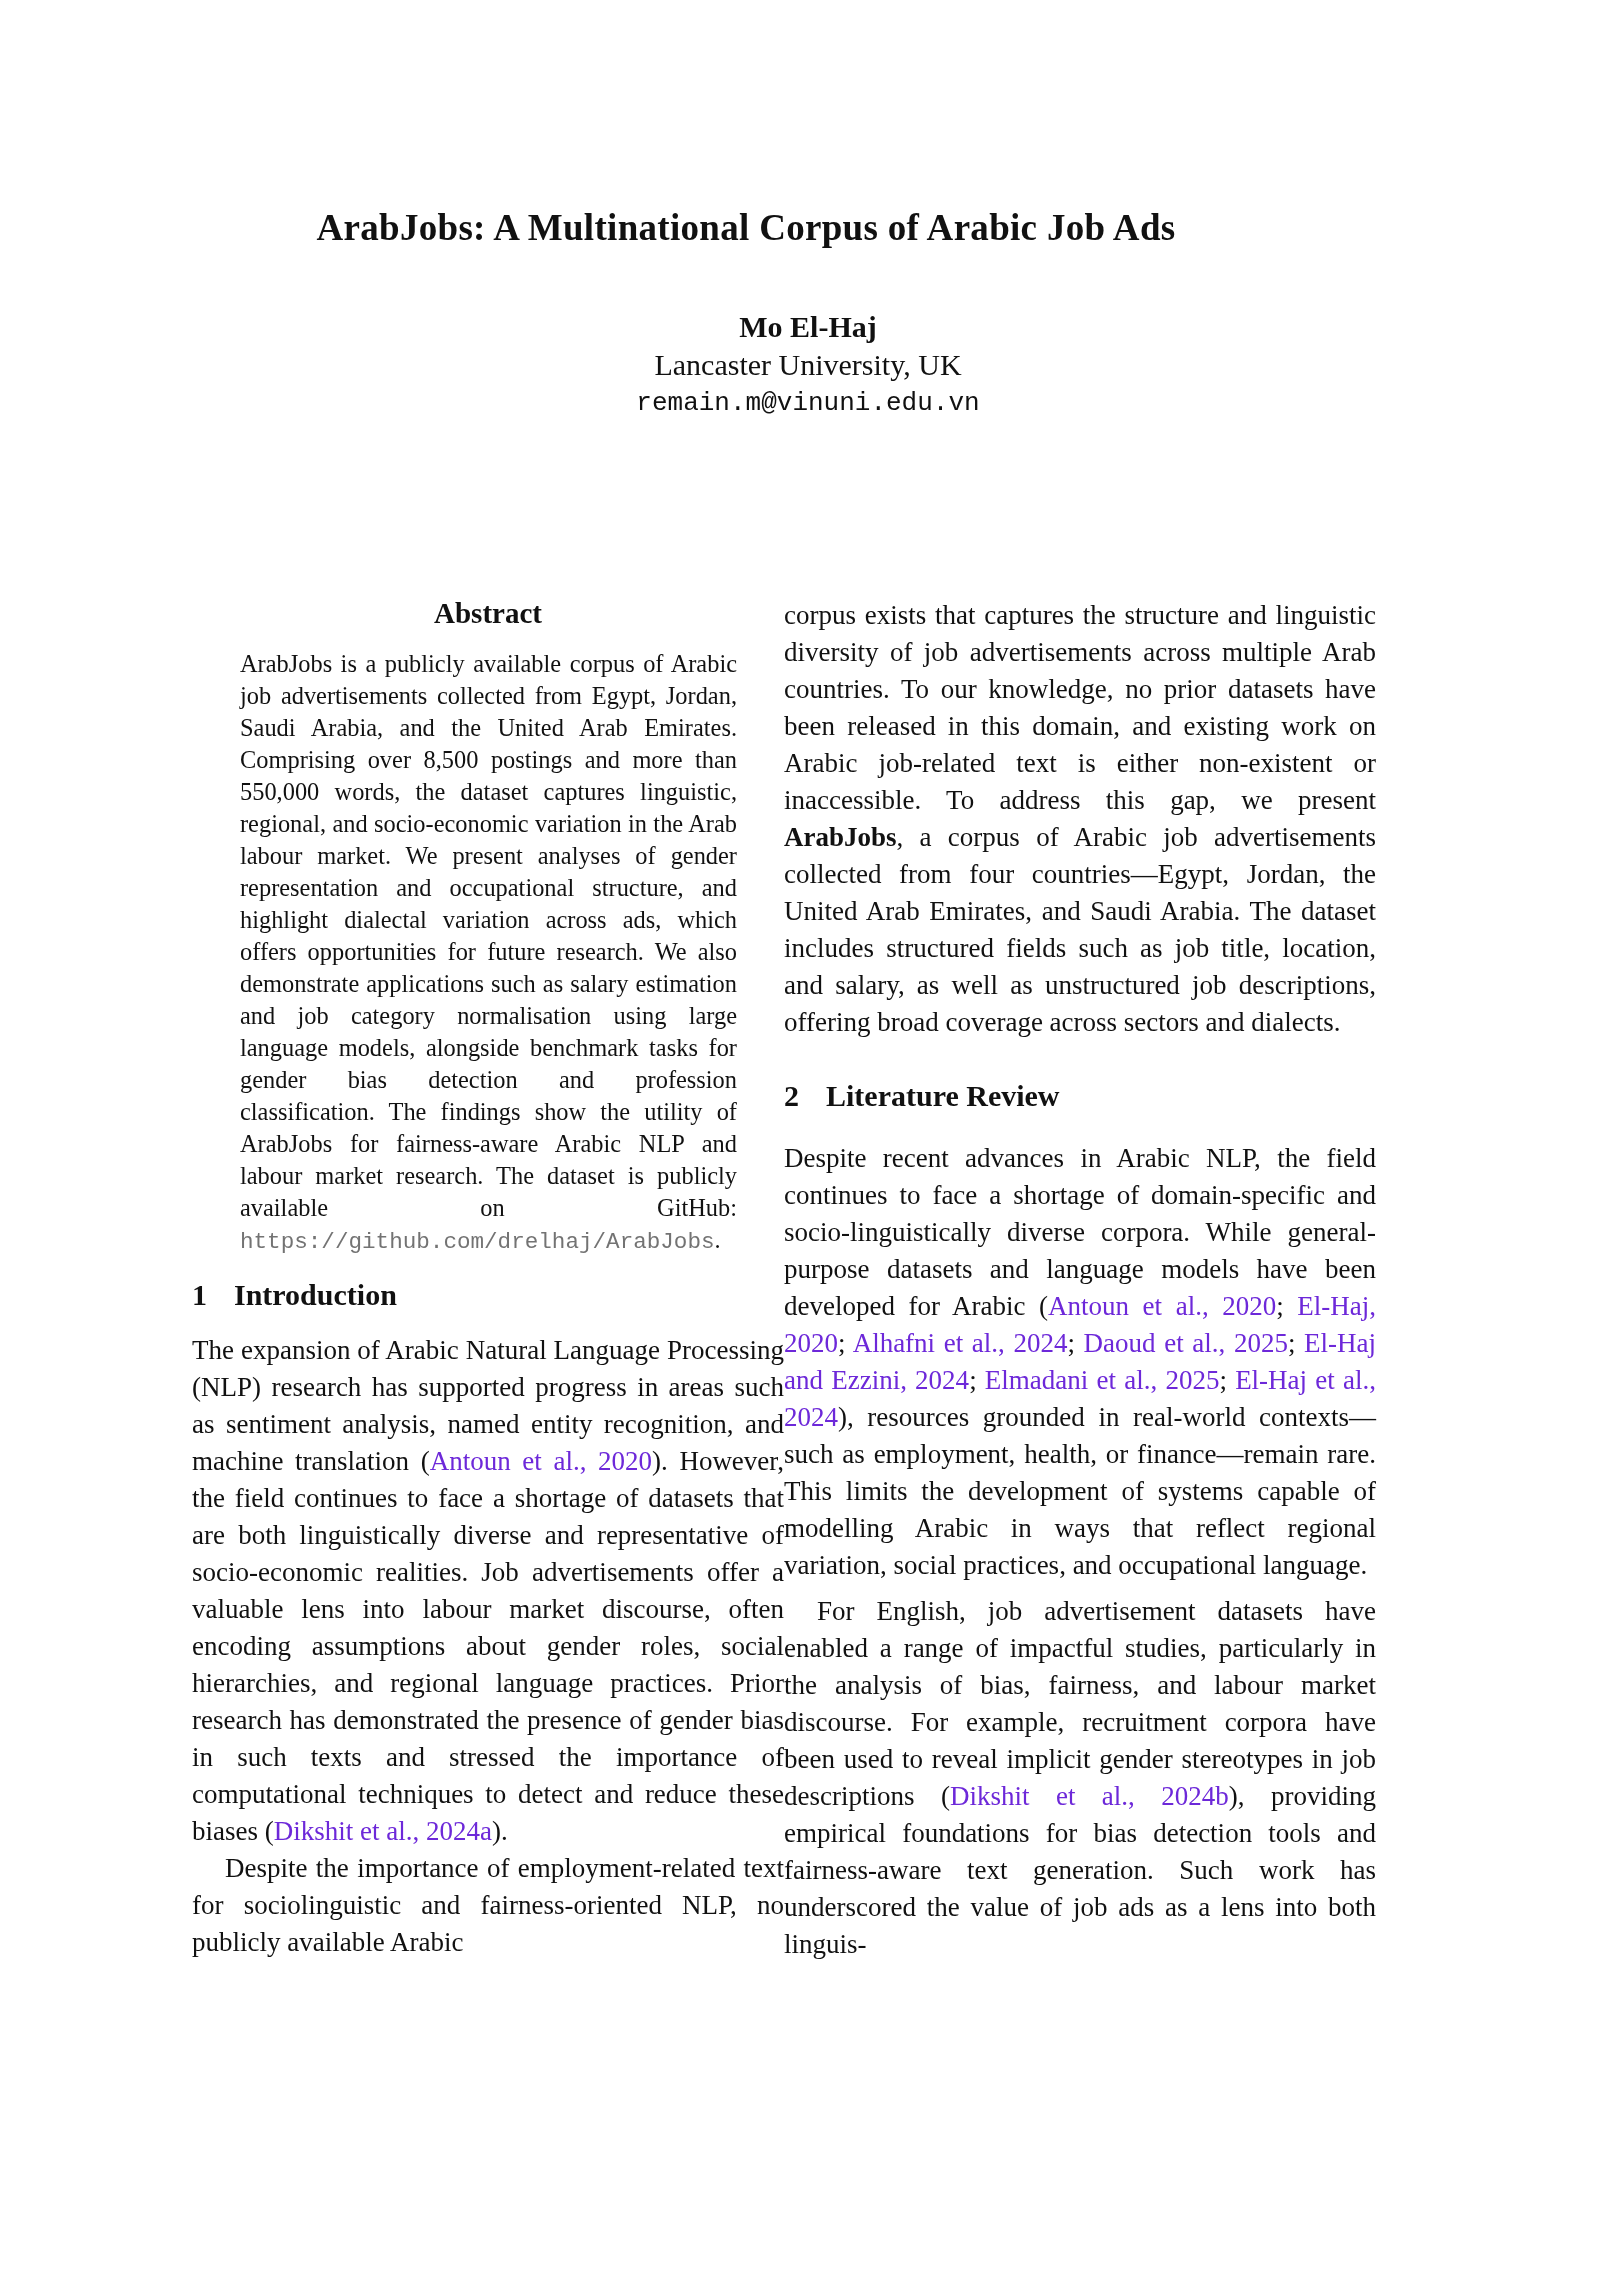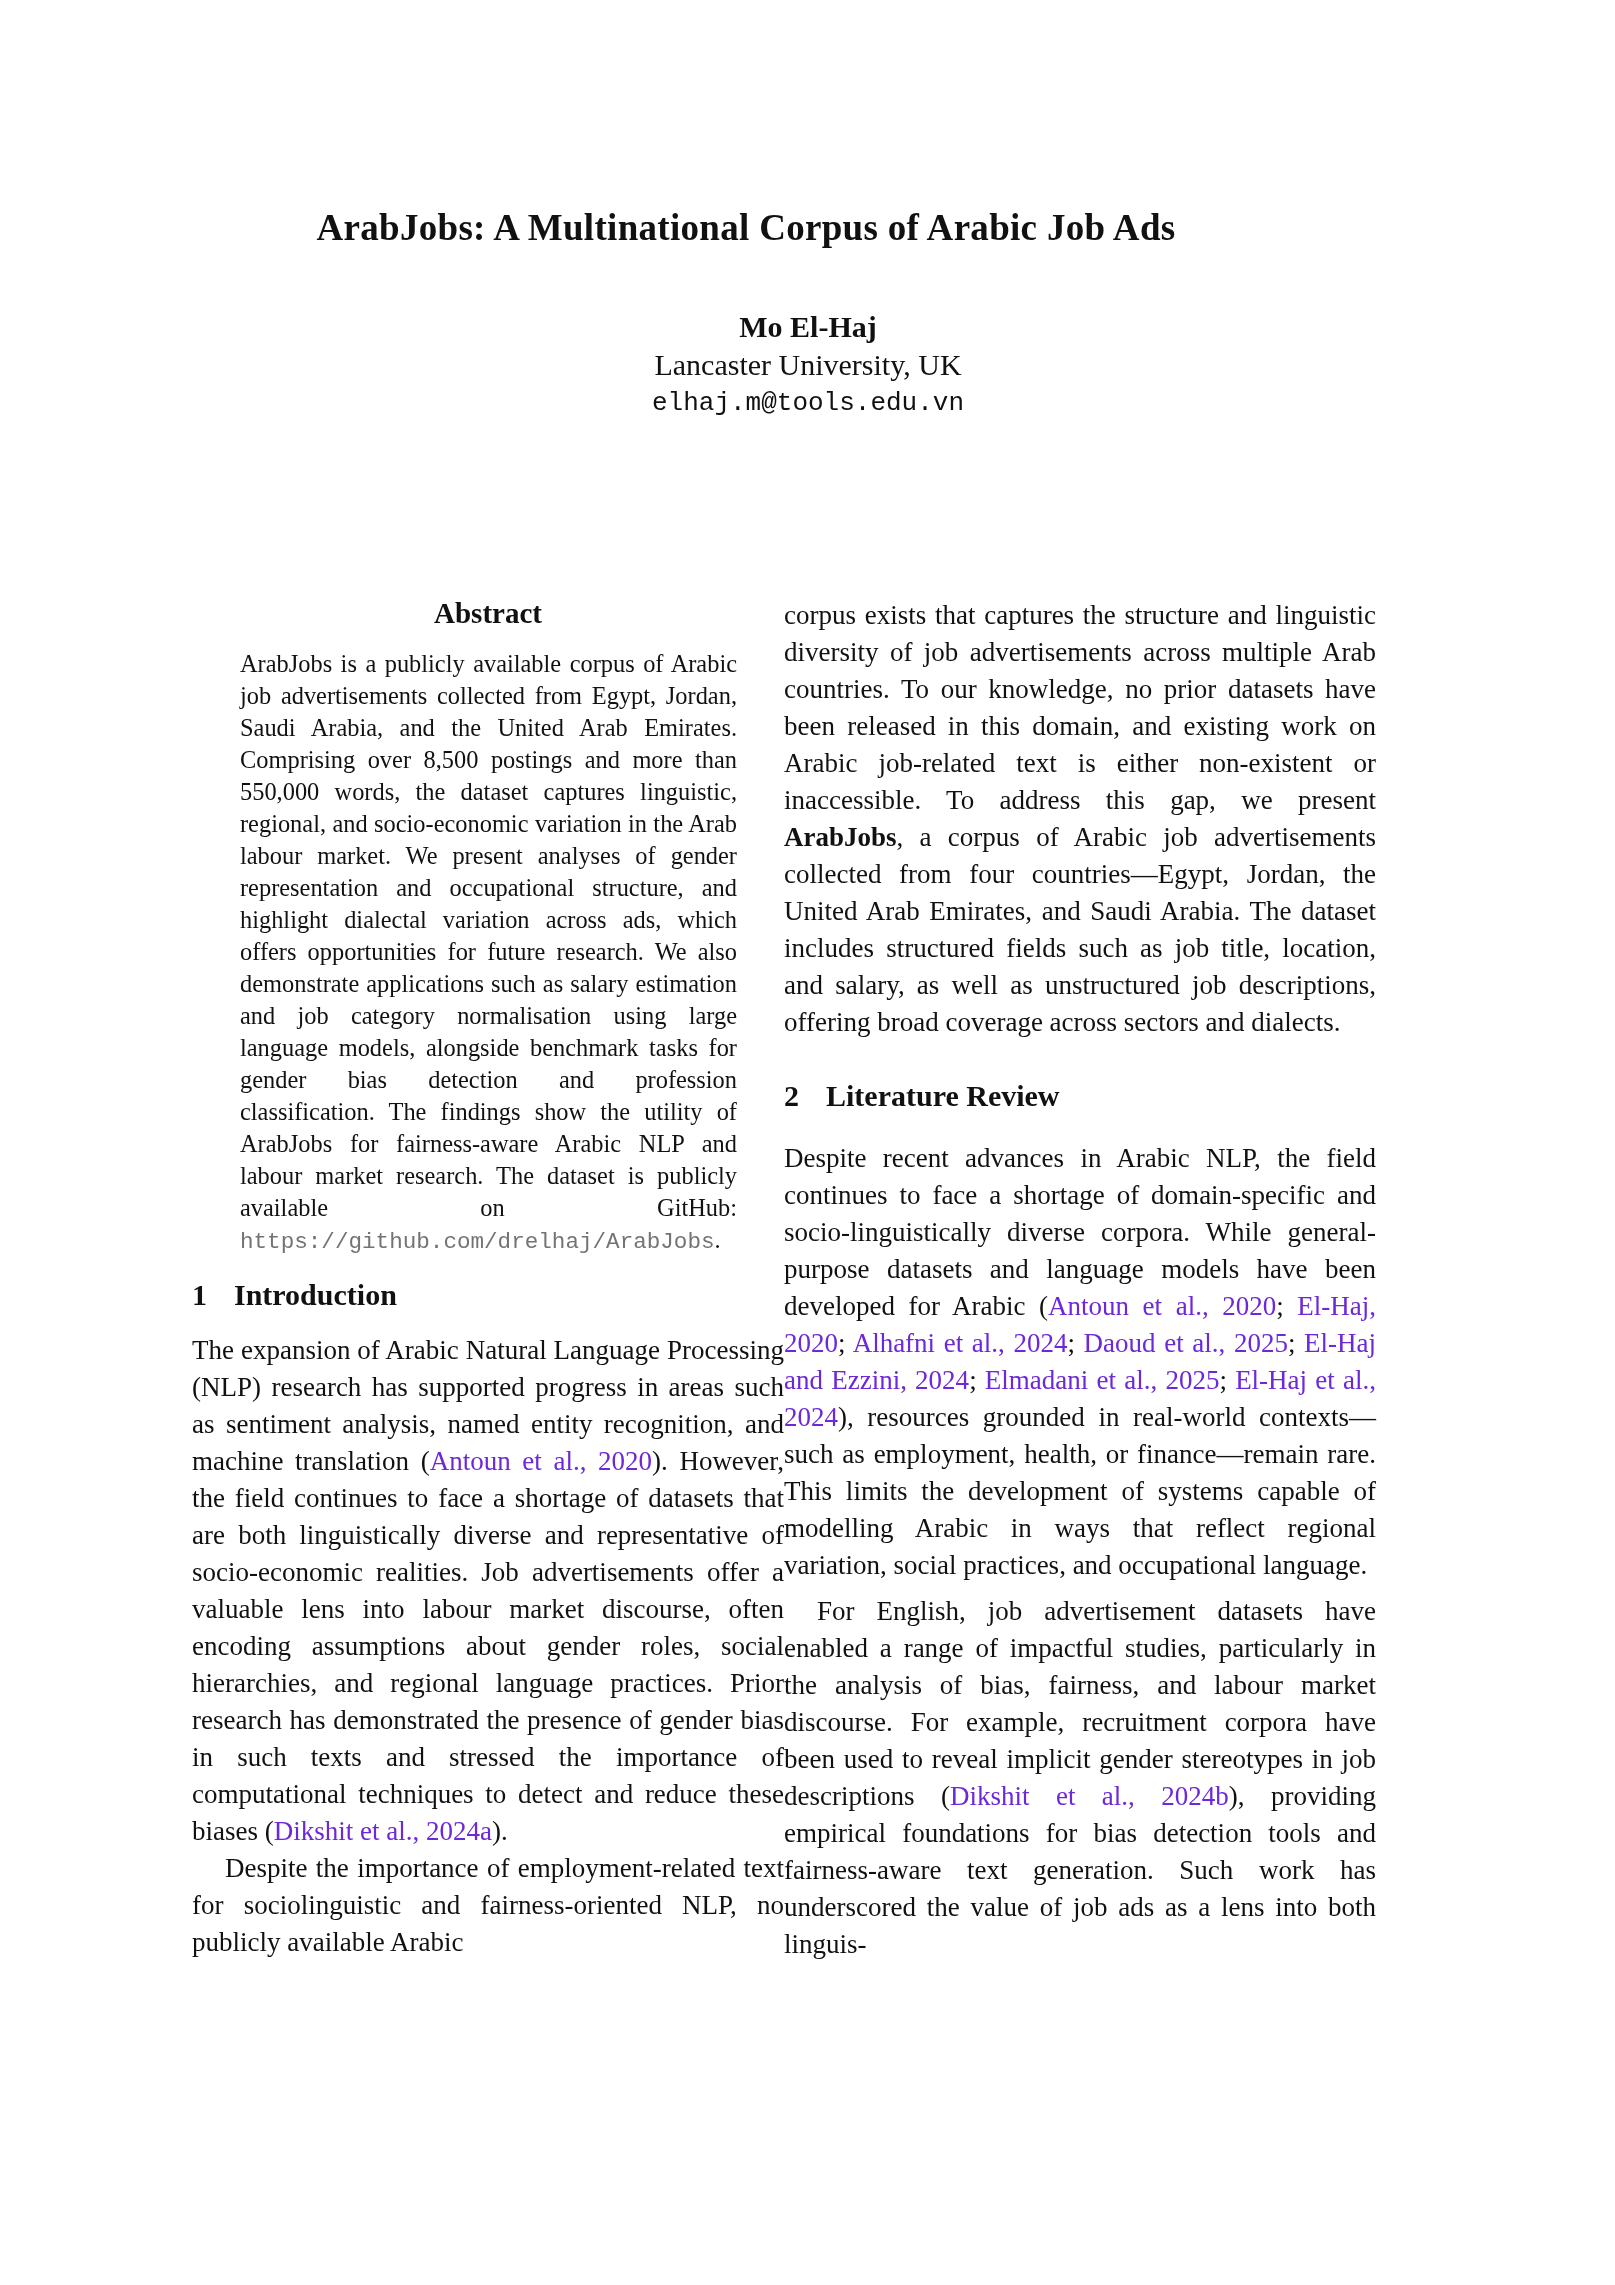--- a/index.html
+++ b/index.html
@@ -41,21 +41,21 @@
   b { font-weight: bold; }
 </style>
 </head>
 <body>
 
 <div class="title">ArabJobs: A Multinational Corpus of Arabic Job Ads</div>
 
 <div class="authors">
   <div class="name">Mo El-Haj</div>
   <div>Lancaster University, UK</div>
-  <div class="mono">elhaj.m@tools.edu.vn</div>
+  <div class="mono">remain.m@vinuni.edu.vn</div>
 </div>
 
 <div class="col col-left">
   <div class="abstract-head">Abstract</div>
   <p class="abstract"><span>ArabJobs is a publicly available corpus of Arabic job advertisements collected from Egypt, Jordan, Saudi Arabia, and the United Arab Emirates.  Comprising over 8,500 postings and more than 550,000 words, the dataset captures linguistic, regional, and socio-economic variation in the Arab labour market. We present analyses of gender representation and occupational structure, and highlight dialectal variation across ads, which offers opportunities for future research. We also demonstrate applications such as salary estimation and job category normalisation using large language models, alongside benchmark tasks for gender bias detection and profession classification. The findings show the utility of ArabJobs for fairness-aware Arabic NLP and labour market research. The dataset is publicly available on GitHub: </span><span class="url">https://github.com/drelhaj/ArabJobs</span><span>.</span></p>
 
   <h2 class="section-head" style="margin-top:20px;">
     <span>1</span>
     <span>Introduction</span>
   </h2>

